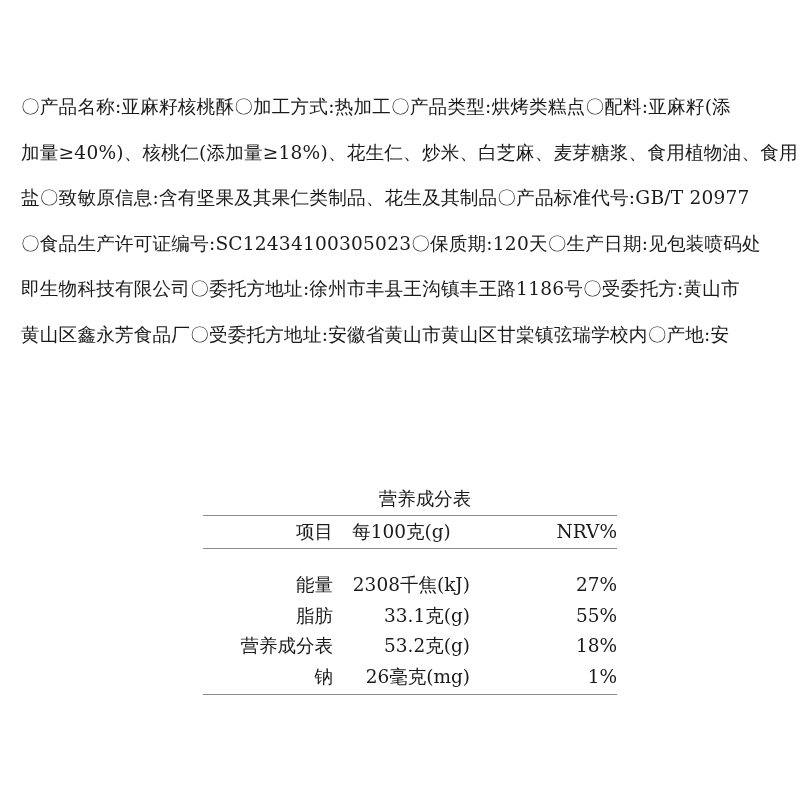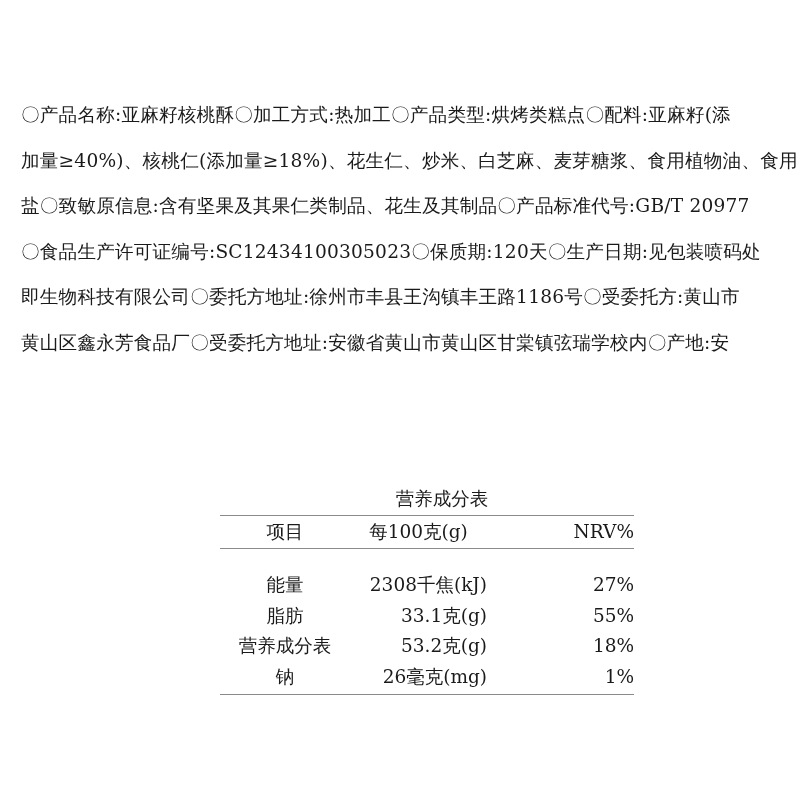--- a/index.html
+++ b/index.html
@@ -11,33 +11,33 @@
       width: 800px;
       height: 800px;
       position: relative;
       overflow: hidden;
       font-family: "DejaVu Serif", "Liberation Serif", serif;
       color: #1a1a1a;
     }
     .info-block {
       position: absolute;
       left: 21px;
-      top: 92px;
+      top: 84px;
       width: 760px;
     }
     .info-line {
       height: 45.6px;
       line-height: 45.6px;
       font-size: 18.6px;
       white-space: nowrap;
       letter-spacing: 0.2px;
     }
     .nutrition {
       position: absolute;
-      left: 220px;
+      left: 203px;
       top: 482px;
       width: 414px;
     }
     .nutrition-title {
       text-align: center;
       font-size: 18.5px;
       height: 33px;
       line-height: 33px;
       padding-left: 30px;
     }
@@ -64,21 +64,21 @@
     .nt-table tbody td {
       height: 30.5px;
       line-height: 30.5px;
     }
     .nt-table tbody tr:first-child td {
       padding-top: 21px;
     }
     .nt-table tbody tr:last-child td {
       padding-bottom: 2px;
     }
-    .col-item { text-align: center; width: 130px; }
+    .col-item { text-align: right; width: 130px; }
     .col-amount { text-align: right; width: 137px; }
     .col-amount-head { text-align: center; width: 137px; }
     .col-nrv { text-align: right; }
   </style>
 </head>
 <body>
 
 <div class="info-block">
   <div class="info-line">〇产品名称:亚麻籽核桃酥〇加工方式:热加工〇产品类型:烘烤类糕点〇配料:亚麻籽(添</div>
   <div class="info-line">加量≥40%)、核桃仁(添加量≥18%)、花生仁、炒米、白芝麻、麦芽糖浆、食用植物油、食用</div>

